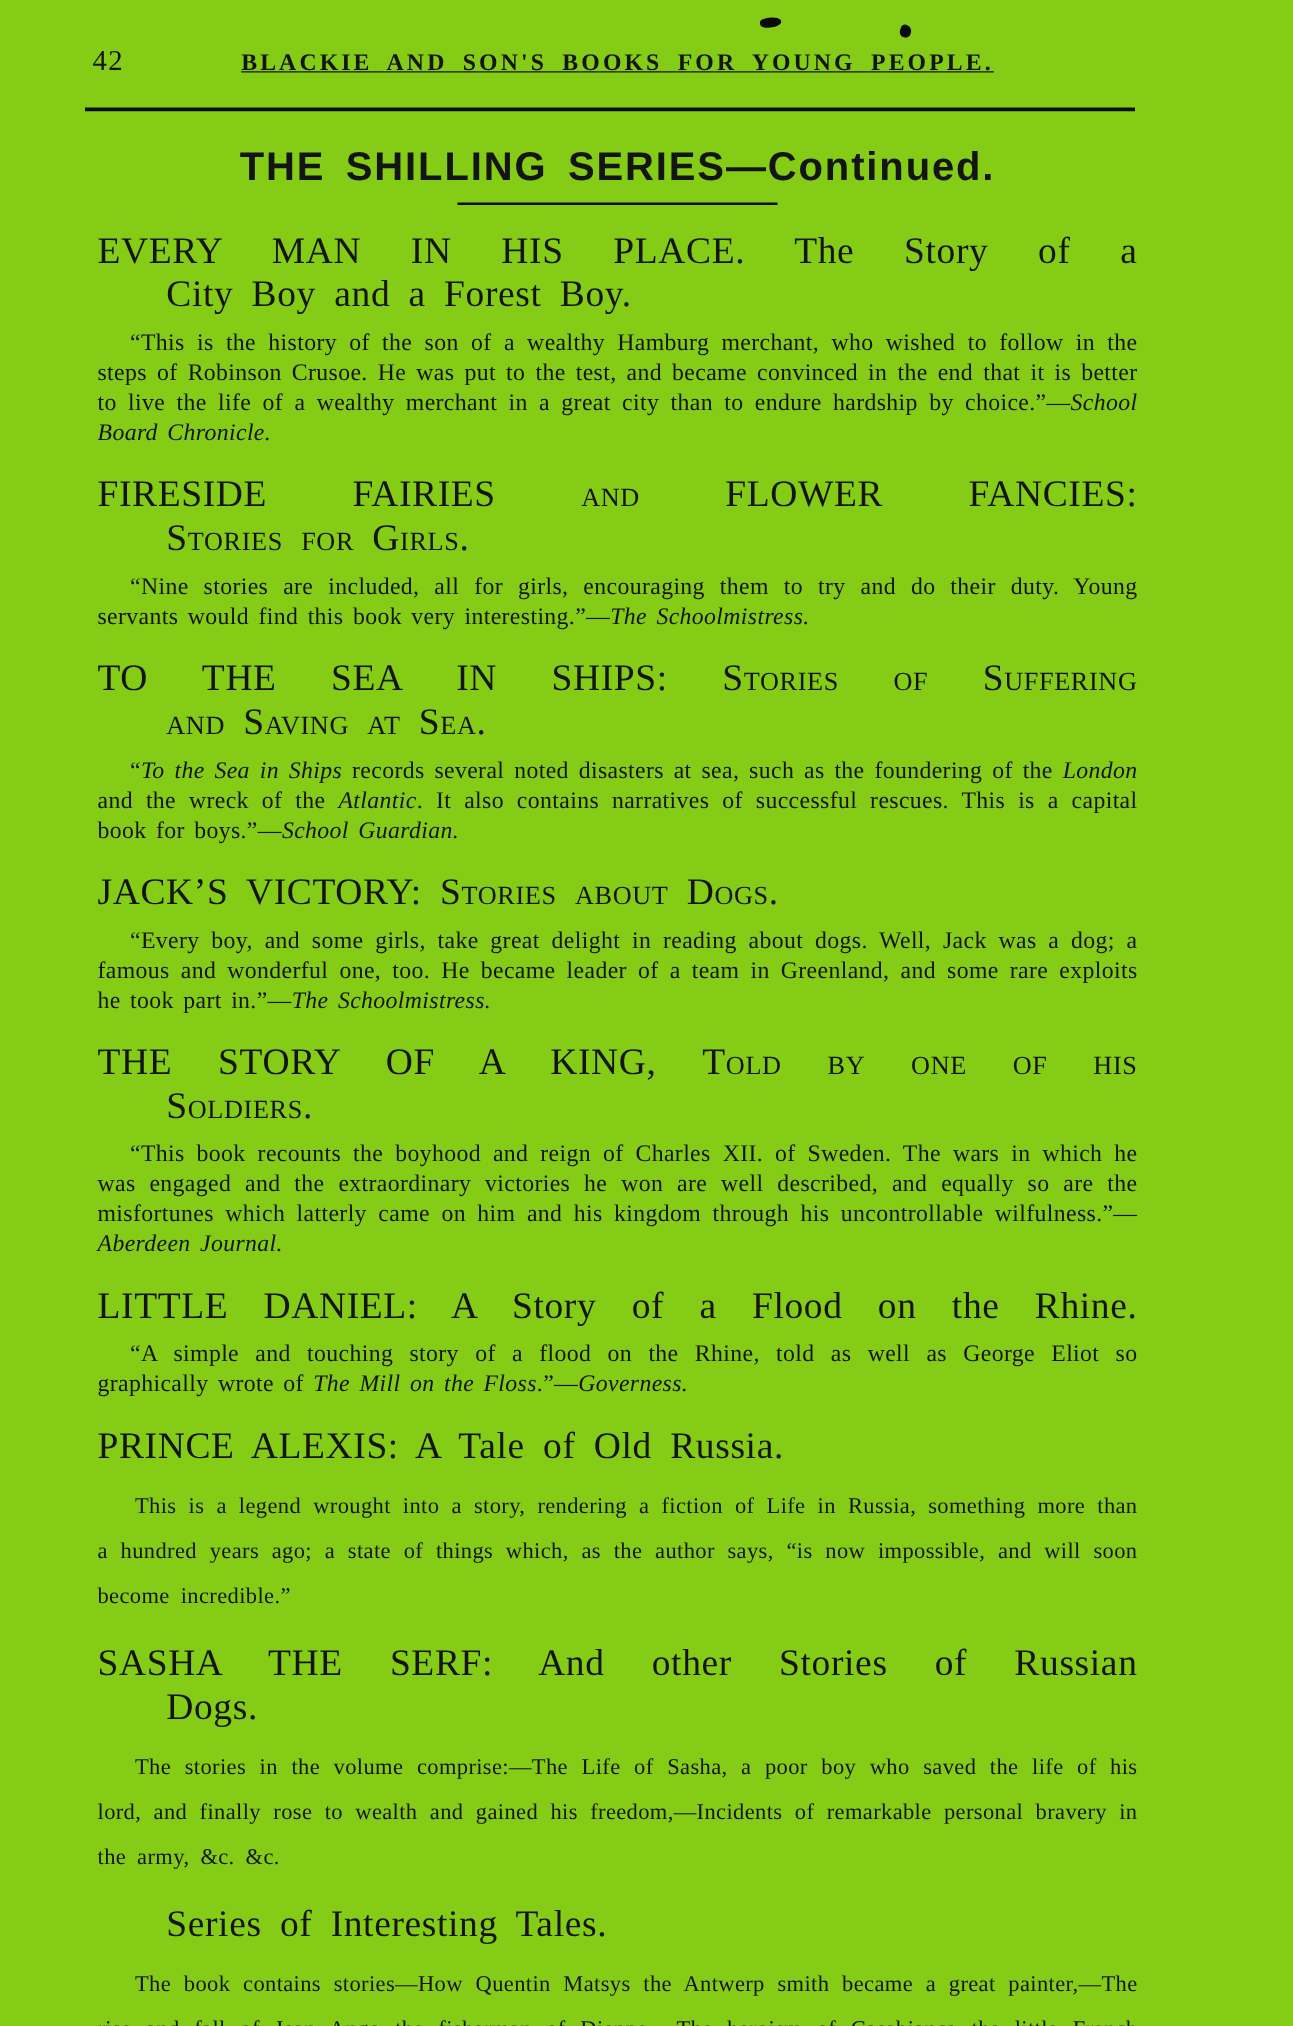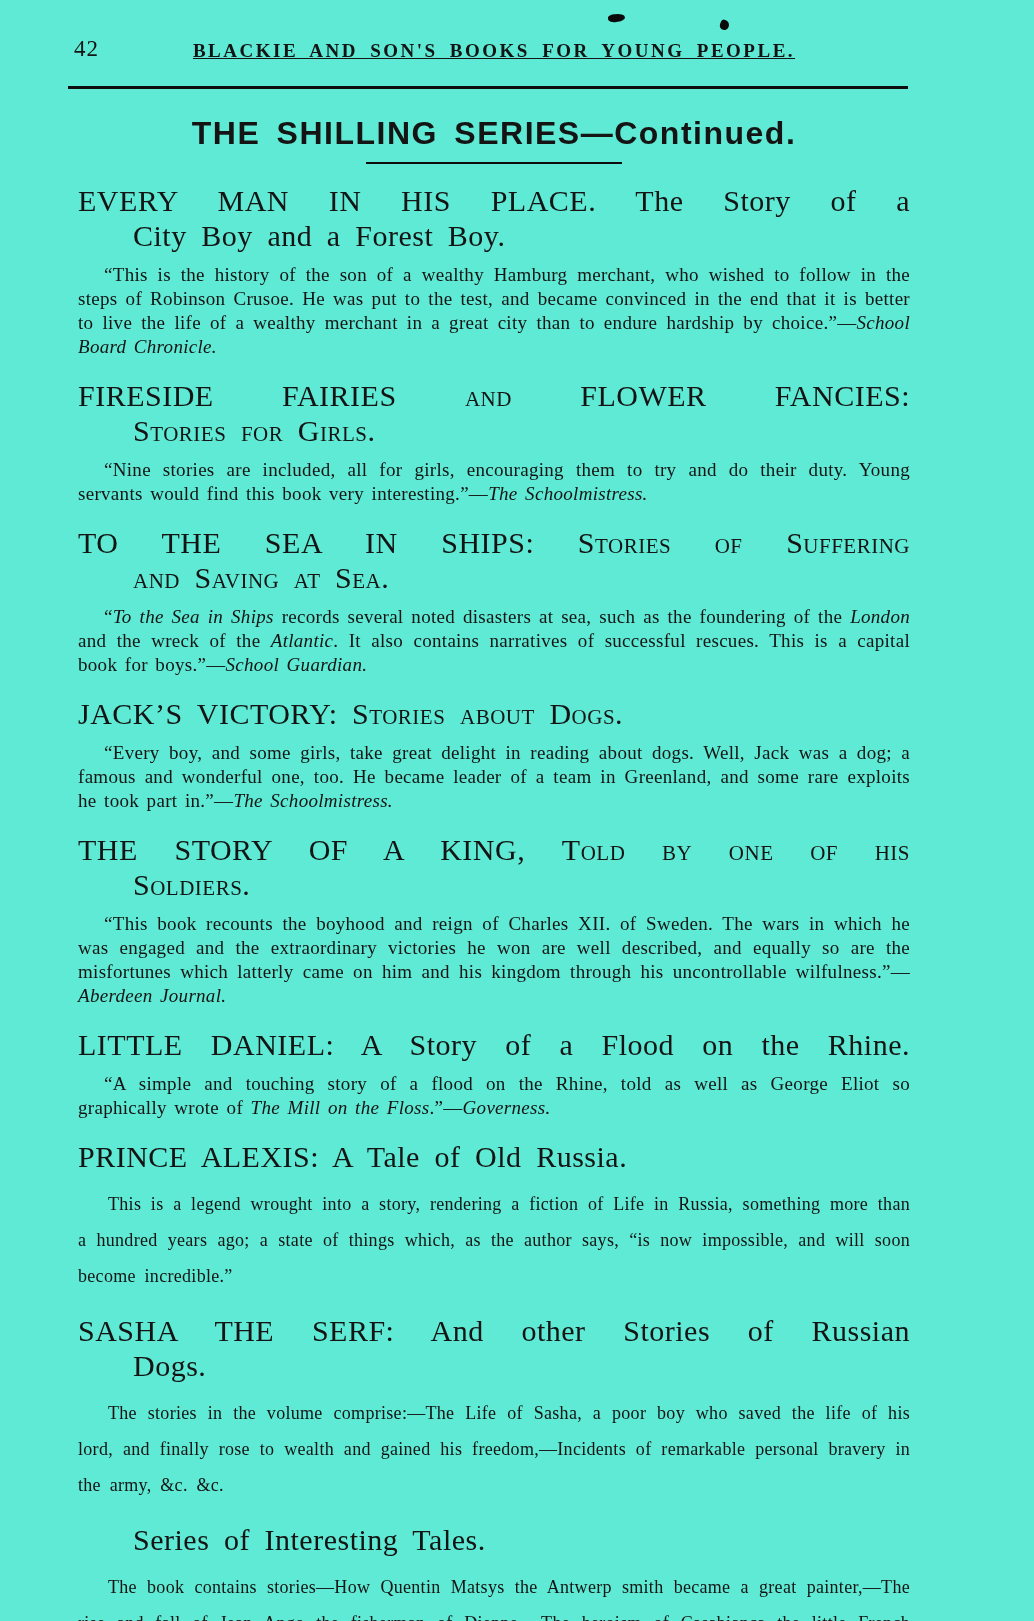--- a/index.html
+++ b/index.html
@@ -1,20 +1,20 @@
 <!DOCTYPE html>
 <html><head>
 <meta charset="utf-8">
 <style>
   html, body { margin: 0; padding: 0; background: #ffffff; }
   .page {
     position: relative;
     width: 1034px;
     height: 1621px;
-    background: #5eead4;
+    background: #84cc16;
     color: #141414;
     font-family: "Liberation Serif", "DejaVu Serif", serif;
     overflow: hidden;
     box-sizing: border-box;
     padding: 30px 124px 20px 78px;
   }
   
   .running-head {
     position: relative;
     height: 42px;

